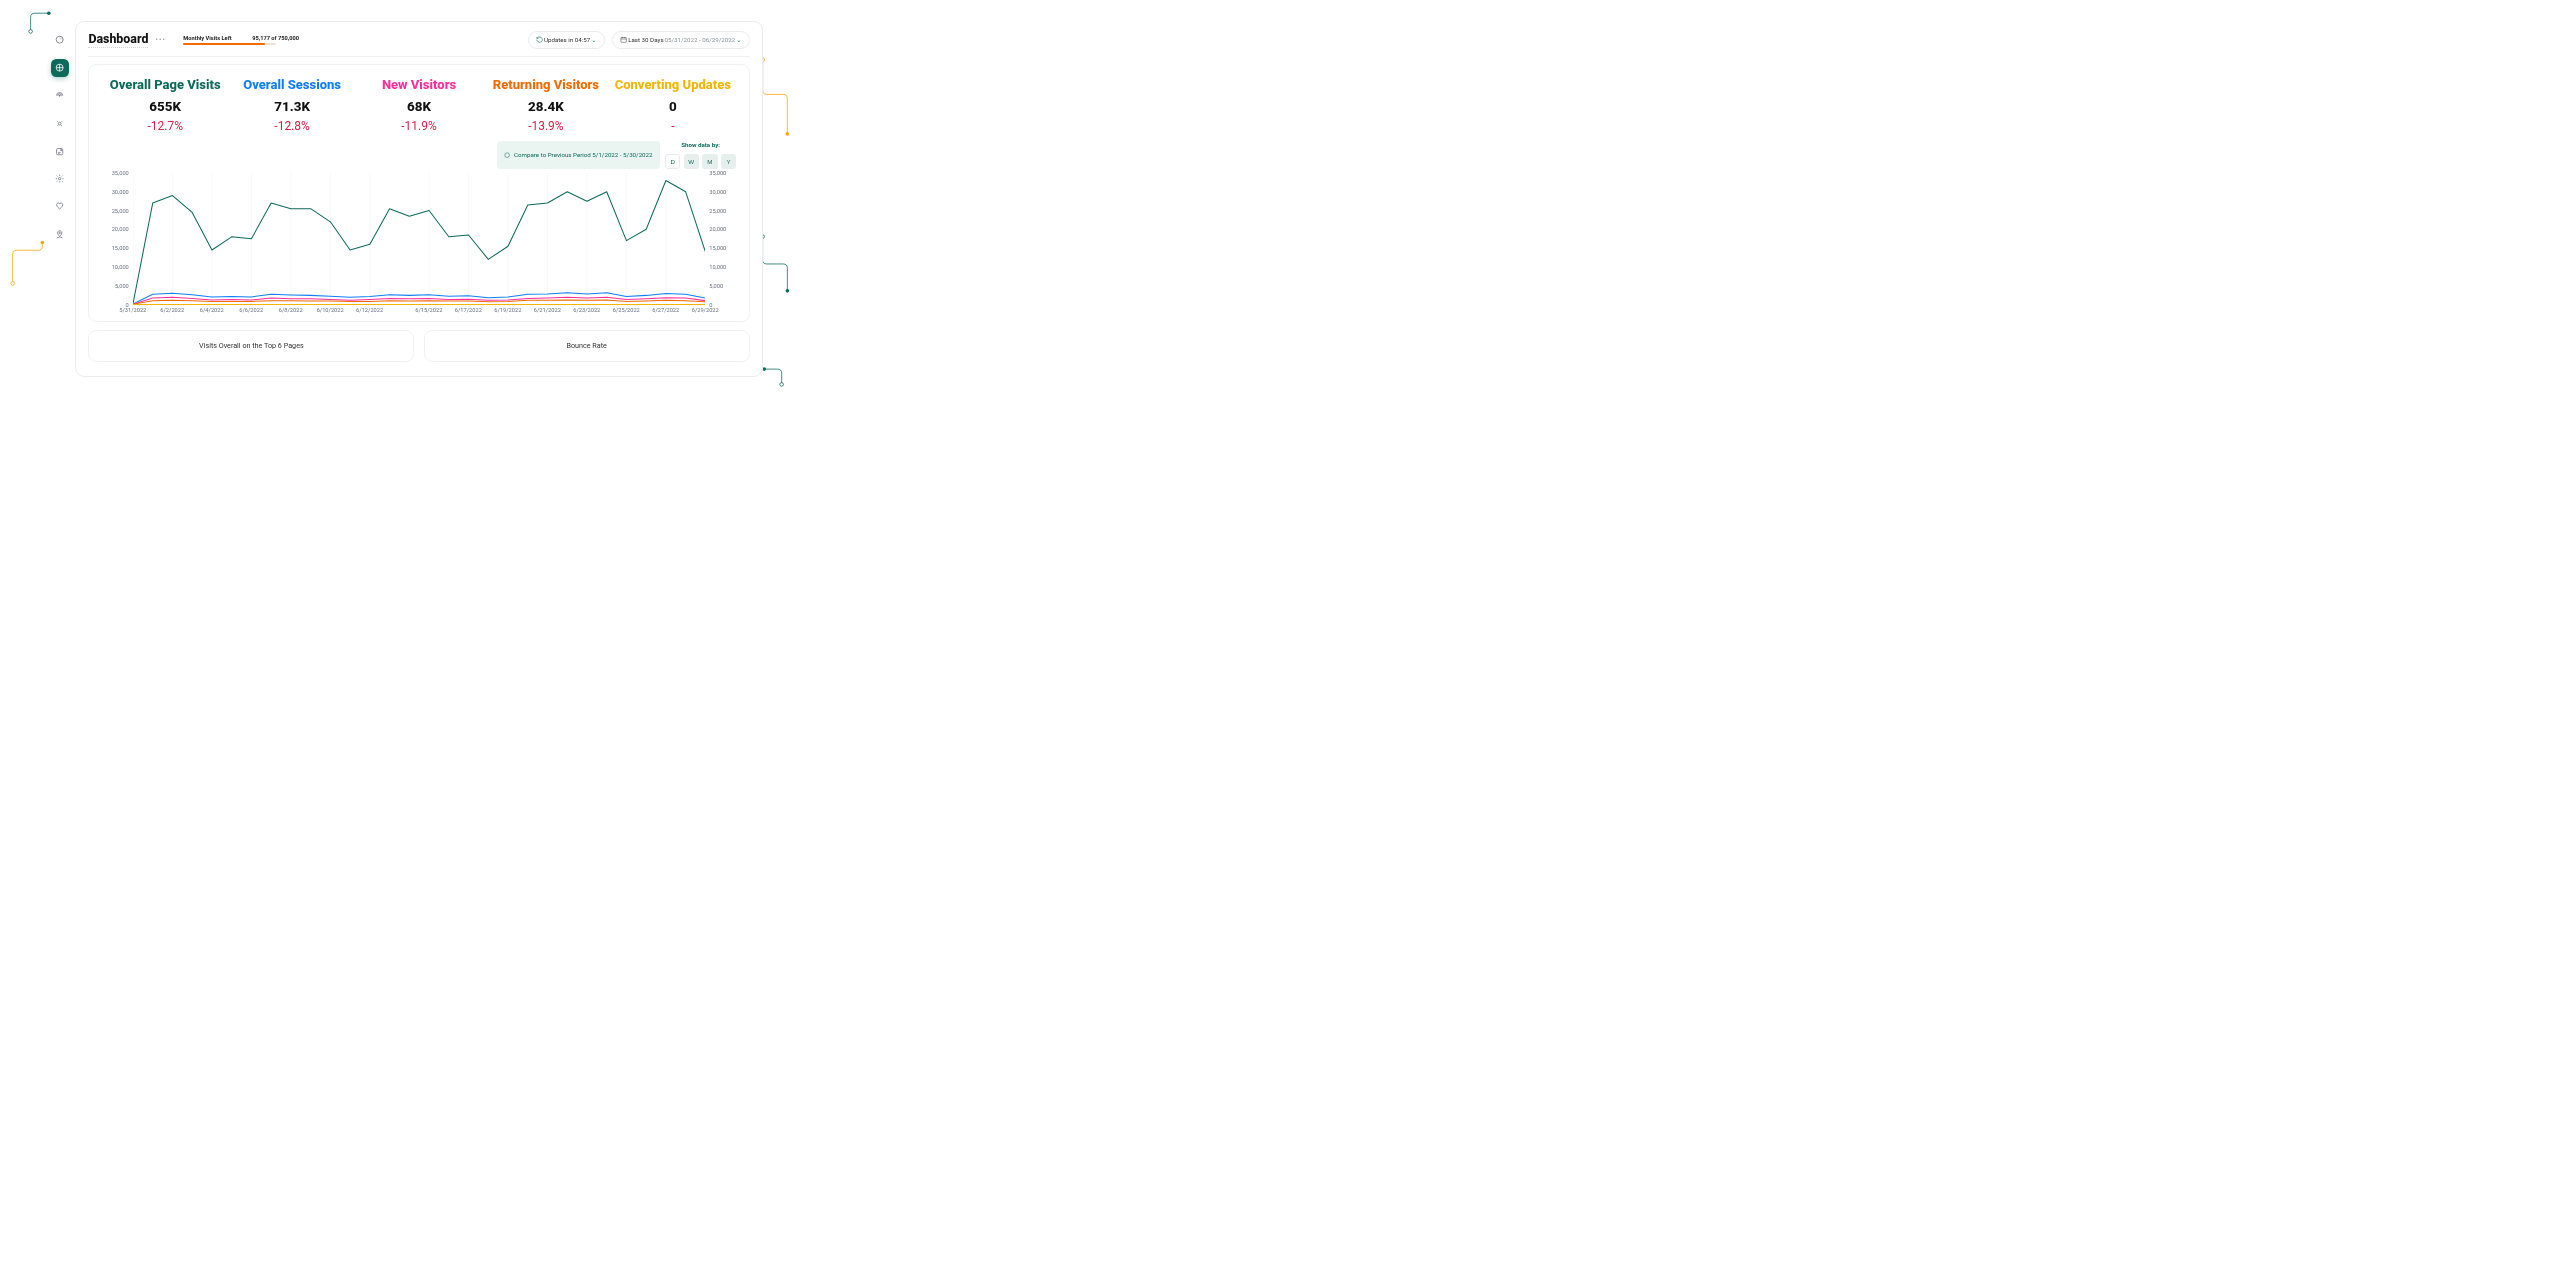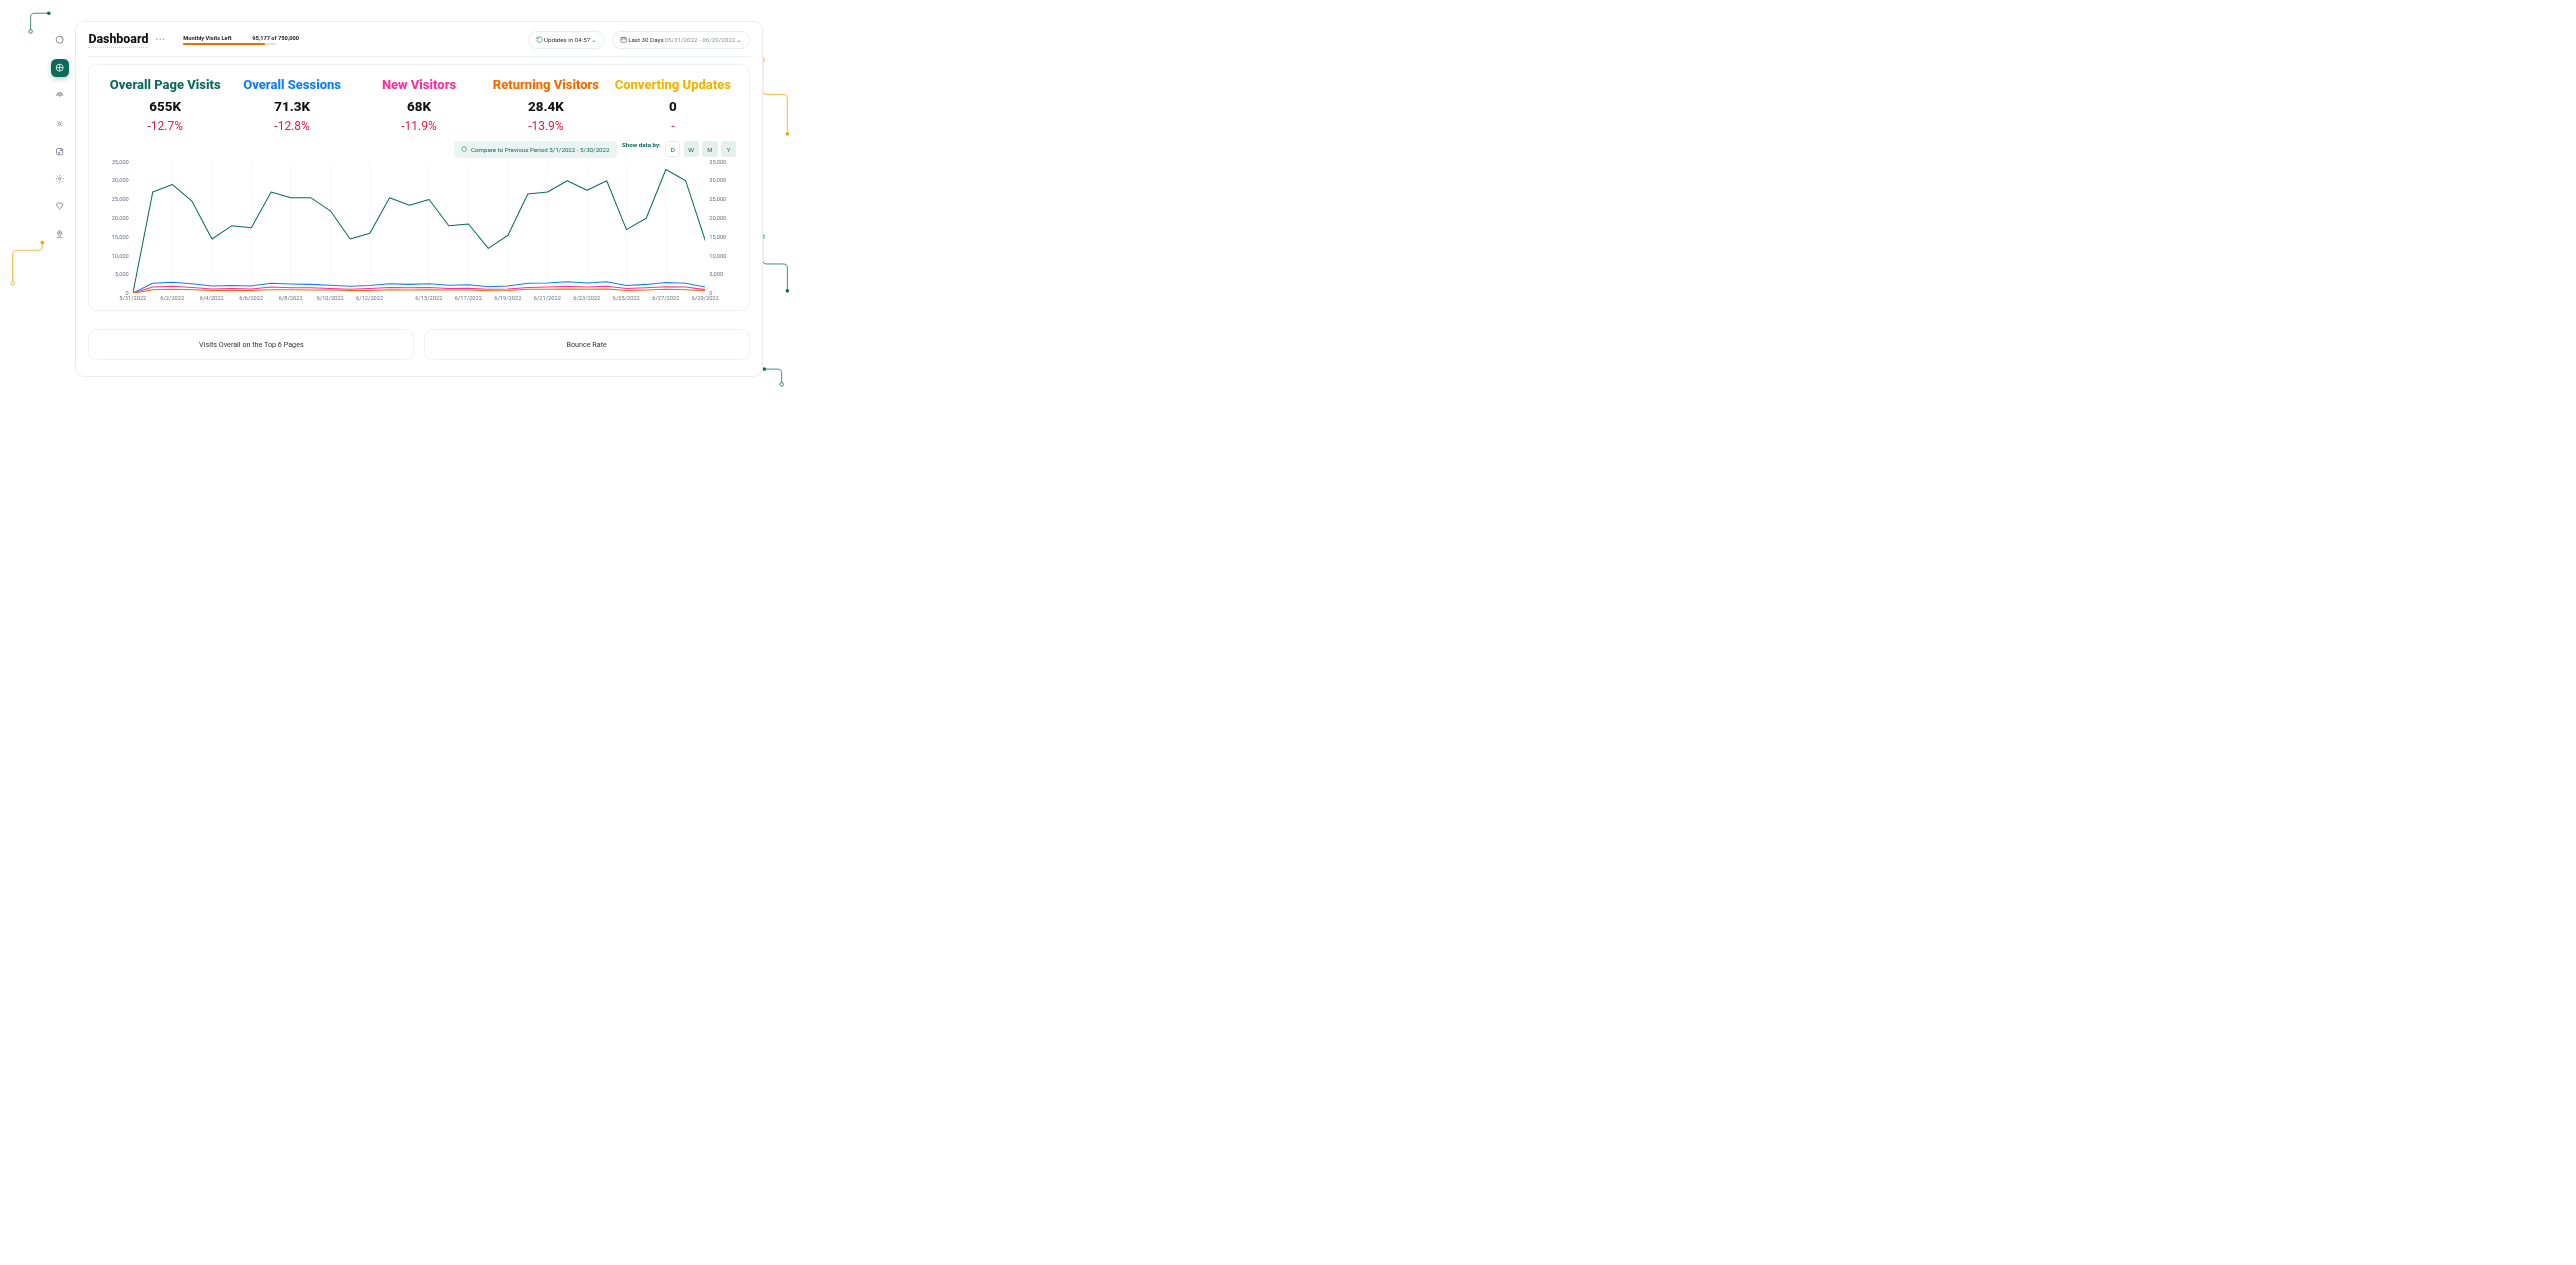--- a/index.html
+++ b/index.html
@@ -98,22 +98,22 @@
   .controls {
     display: flex; justify-content: flex-end; gap: 5.2px;
     margin: 3.1px 0 4.1px 0;
   }
   .compare-pill {
     background: #eaf4f1; color: #0d6a5b;
     border-radius: 4.1px; padding: 4.1px 7.2px;
     font-size: 6.2px; display: flex; align-items: center; gap: 4.1px;
   }
   .showby {
-    display: flex; align-items: flex-start; gap: 4.1px;
-    font-size: 6.2px; color: #0d6a5b; font-weight: 700;
+    display: flex; align-items: center; gap: 4.1px;
+    font-size: 6.2px; color: #0d6a5b; font-weight: 700; flex-direction: column;
   }
   .seg {
     display: flex; gap: 3.1px;
   }
   .seg button {
     width: 15.5px; height: 15.5px;
     border: none; border-radius: 3.1px;
     background: #e7efed; color: #0d6a5b; font-size: 6.2px;
     cursor: pointer;
   }
@@ -130,21 +130,21 @@
   .plot {
     position: absolute; left: 31px; right: 31px; top: 0; bottom: 12.4px;
   }
   .x-axis {
     position: absolute; left: 31px; right: 31px; bottom: 0; height: 10.3px;
     font-size: 5.7px; color: #6b7280;
   }
   .x-tick { position: absolute; transform: translateX(-50%); white-space: nowrap; }
   svg.lines { position: absolute; inset: 0; }
   .subcards {
-    margin-top: 18px;
+    margin-top: 8px;
     display: flex; gap: 9.3px;
   }
   .subcard {
     flex: 1;
     border: 0.5px solid #eef1f3;
     border-radius: 8.2px;
     padding: 10.3px;
     text-align: center;
     font-size: 7.2px; color: #333;
   }

